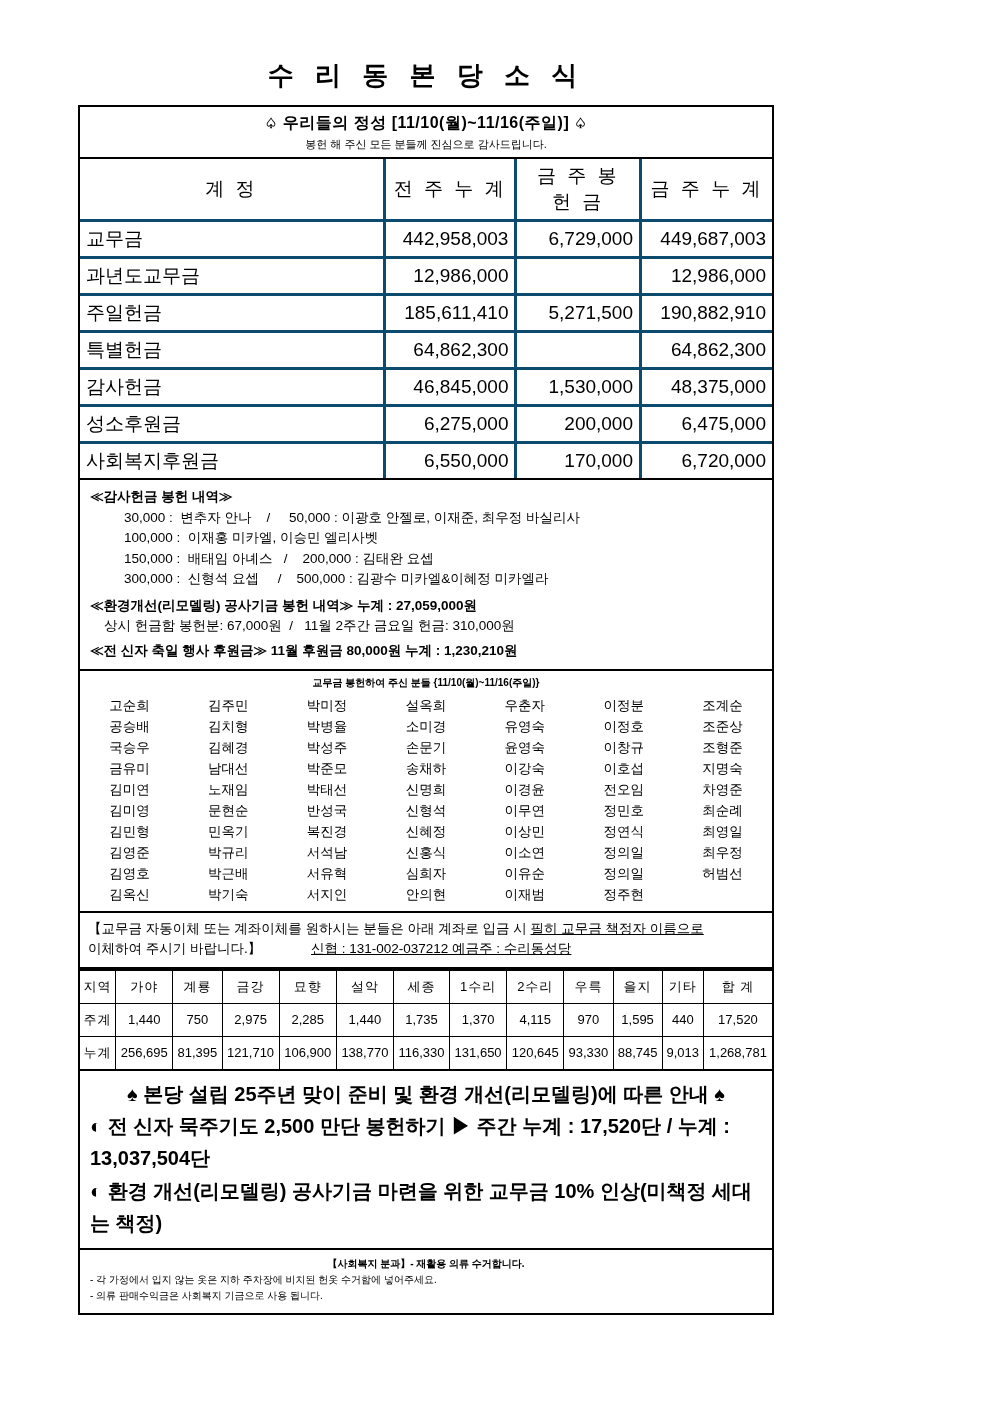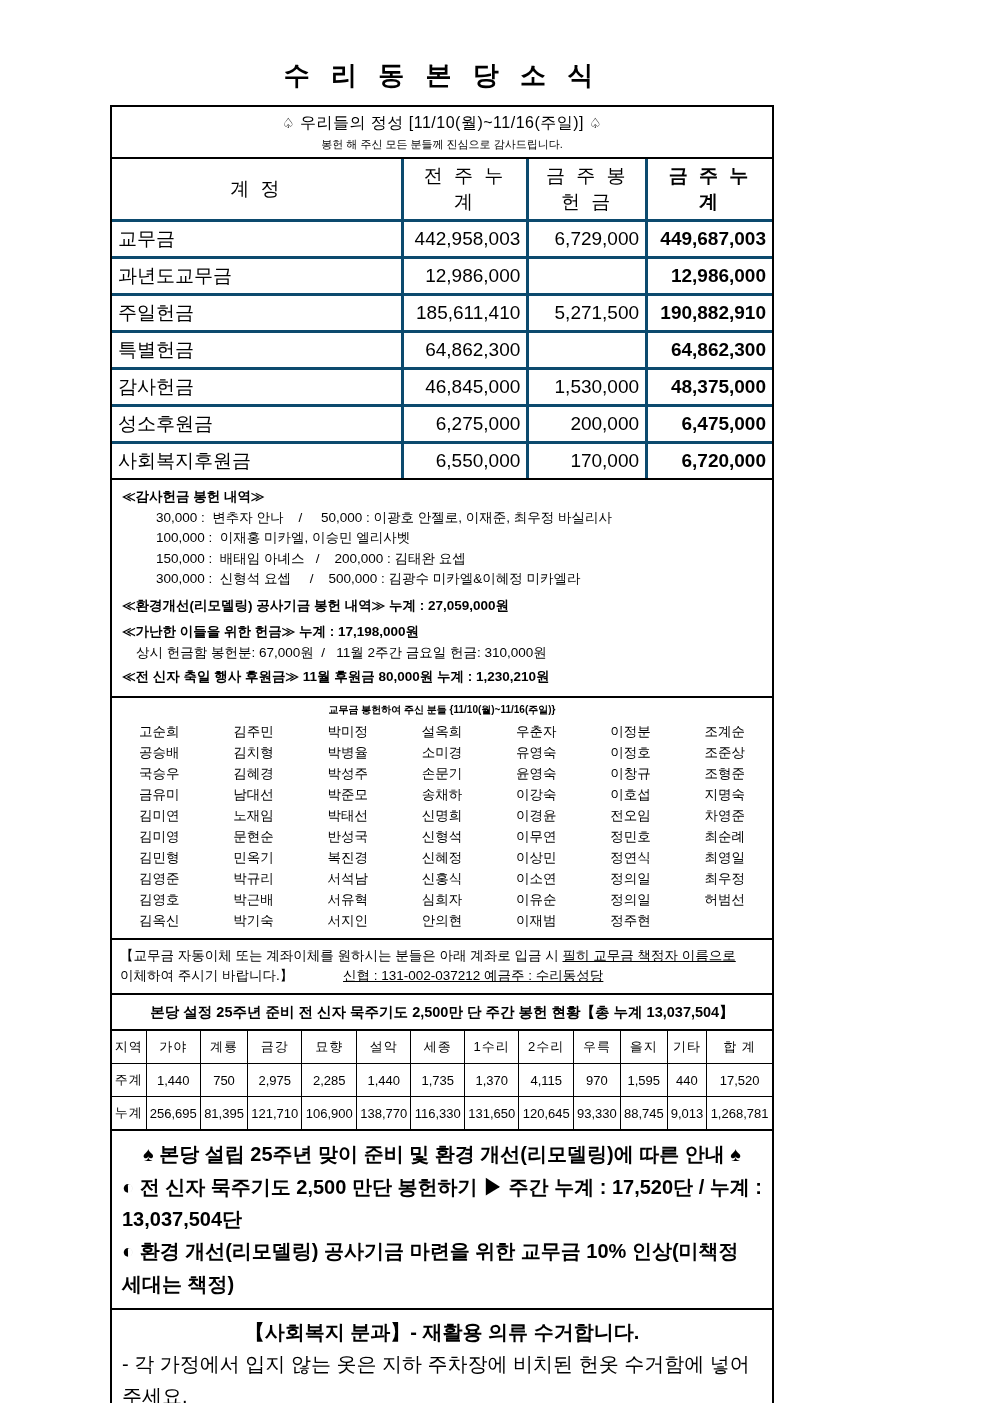--- a/index.html
+++ b/index.html
@@ -11,21 +11,21 @@
     width: 992px;
     height: 1403px;
     font-family: "Liberation Sans", sans-serif;
     color: #000000;
     position: relative;
   }
   .page {
     width: 852px;
     height: 1403px;
     box-sizing: border-box;
-    padding: 58px 78px 0 110px;
+    padding: 58px 78px 0 78px;
   }
   .doc-title {
     text-align: center;
     font-size: 26px;
     font-weight: bold;
     letter-spacing: 7px;
     margin-bottom: 12px;
   }
   .frame {
     border: 2px solid #000;
@@ -35,21 +35,21 @@
   }
   .sec:last-child { border-bottom: none; }
 
   
   .hdr {
     text-align: center;
     padding: 6px 0 5px 0;
   }
   .hdr-line1 {
     font-size: 16px;
-    font-weight: normal;
+    font-weight: bold;
     letter-spacing: 0.5px;
   }
   .hdr-line2 {
     font-size: 11px;
     margin-top: 3px;
   }
   .spade { font-size: 14px; }
 
   
   table.tbl {
@@ -63,21 +63,21 @@
     height: 21px;
   }
   table.tbl th {
     font-weight: normal;
     text-align: center;
     letter-spacing: 3px;
   }
   table.tbl td.name { text-align: left; }
   table.tbl td.num { text-align: right; }
   .tbl-outer-none td:first-child, .tbl-outer-none th:first-child { border-left: none; }
-  .tbl-outer-none td:last-child, .tbl-outer-none th:last-child { border-right: none; font-weight: bold; }
+  .tbl-outer-none td:last-child, .tbl-outer-none th:last-child { border-right: none; }
   .tbl-outer-none tr:first-child th { border-top: none; }
   .tbl-outer-none tr:last-child td { border-bottom: none; }
 
   
   .detail {
     padding: 7px 10px 8px 10px;
     font-size: 13.5px;
     line-height: 1.52;
   }
   .detail .hd { font-weight: bold; }
@@ -146,21 +146,21 @@
     padding: 7px 10px 8px 10px;
     font-size: 20px;
     line-height: 1.62;
     font-weight: bold;
   }
   .ann .ctr { text-align: center; }
 
   
   .welfare {
     padding: 6px 10px 9px 10px;
-    font-size: 20px;
+    font-size: 10px;
     line-height: 1.6;
   }
   .welfare .ctr { text-align: center; font-weight: bold; }
 </style>
 </head>
 <body>
 
 <div class="page">
 
   <div class="doc-title">수 리 동 본 당 소 식</div>
@@ -231,21 +231,20 @@
         </table>
     </div>
 
     <div class="sec detail">
       <div class="hd">≪감사헌금 봉헌 내역≫</div>
       <div class="ind row">30,000 :  변추자 안나    /     50,000 : 이광호 안젤로, 이재준, 최우정 바실리사</div>
       <div class="ind row">100,000 :  이재홍 미카엘, 이승민 엘리사벳</div>
       <div class="ind row">150,000 :  배태임 아녜스   /    200,000 : 김태완 요셉</div>
       <div class="ind row">300,000 :  신형석 요셉     /    500,000 : 김광수 미카엘&amp;이혜정 미카엘라</div>
       <div class="hd" style="margin-top:6px">≪환경개선(리모델링) 공사기금 봉헌 내역≫ 누계 : 27,059,000원</div>
-      <div class="hd" style="margin-top:6px">≪가난한 이들을 위한 헌금≫ 누계 : 17,198,000원</div>
       <div class="ind2 row">상시 헌금함 봉헌분: 67,000원  /   11월 2주간 금요일 헌금: 310,000원</div>
       <div class="hd" style="margin-top:4px">≪전 신자 축일 행사 후원금≫ 11월 후원금 80,000원 누계 : 1,230,210원</div>
     </div>
 
     <div class="sec donors">
       <div class="donors-title">교무금 봉헌하여 주신 분들 {11/10(월)~11/16(주일)}</div>
       <table class="donors-tbl">
         <tbody>
             <tr>
           <td>고순희</td>
@@ -345,21 +344,20 @@
       <div>
         <span>【교무금 자동이체 또는 계좌이체를 원하시는 분들은 아래 계좌로 입금 시 </span><span class="u">필히 교무금 책정자 이름으로</span>
       </div>
       <div>
         <span>이체하여 주시기 바랍니다.】</span>
         <span class="u" style="margin-left:46px">신협 : 131-002-037212 예금주 : 수리동성당</span>
       </div>
     </div>
 
     <div class="sec">
-      <div class="rosary-title">본당 설정 25주년 준비 전 신자 묵주기도 2,500만 단 주간 봉헌 현황【총 누계 13,037,504】</div>
       <table class="rosary">
         <tbody>
             <tr>
           <th>지역</th>
           <th>가야</th>
           <th>계룡</th>
           <th>금강</th>
           <th>묘향</th>
           <th>설악</th>
           <th>세종</th>

